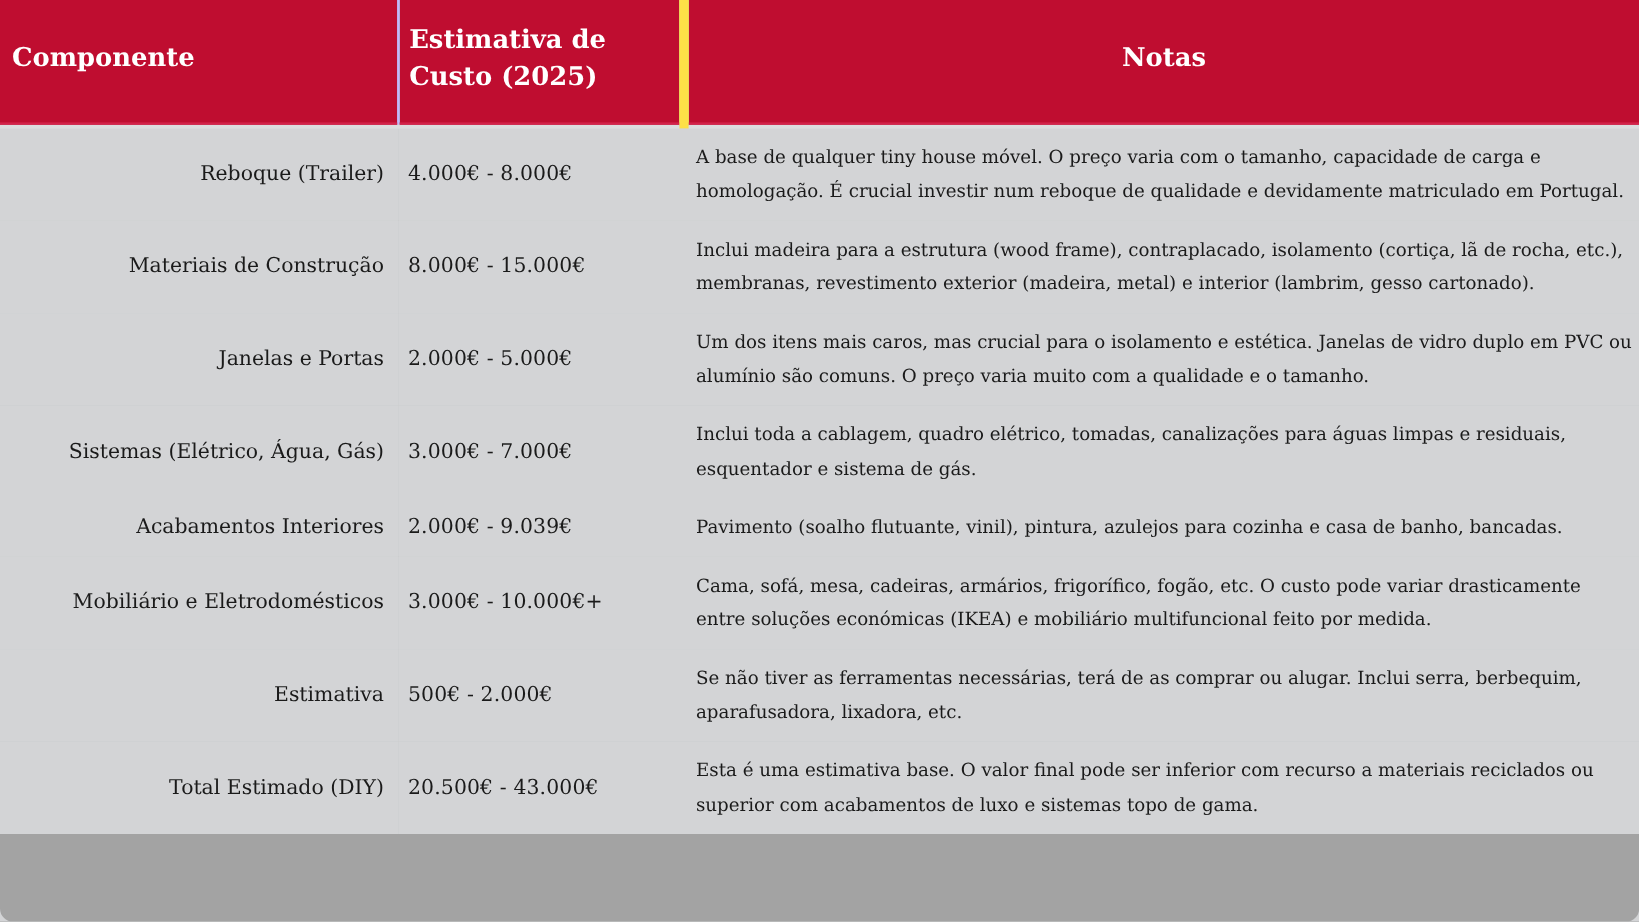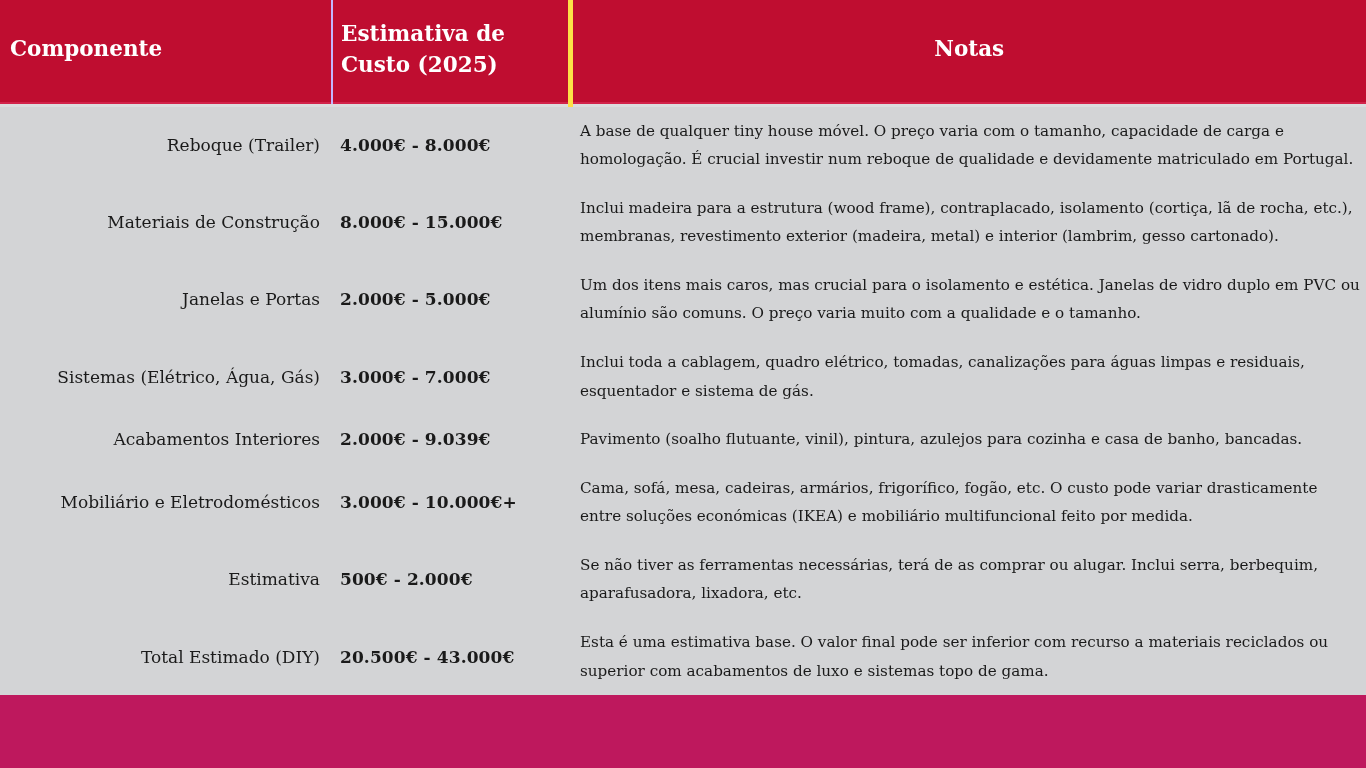--- a/index.html
+++ b/index.html
@@ -14,21 +14,22 @@
   body {
     background: #d3d4d6;
     font-family: "DejaVu Serif", "Liberation Serif", serif;
     -webkit-font-smoothing: antialiased;
   }
 
   .table-wrap {
     width: 1366px;
     height: 768px;
     position: relative;
-    background: #be185d;
+    background: #a3a3a3;
+    border-radius: 11px;
   }
 
   table.cost-table {
     width: 1366px;
     border-collapse: collapse;
     table-layout: fixed;
   }
 
   
   thead tr { background: #bf0d30; }
@@ -53,21 +54,21 @@
   }
   thead th.th-custo {
     width: 238px;
     text-align: left;
     padding-left: 8px;
     border-left: 2px solid #c4b5fd;
   }
   thead th.th-notas {
     width: 796px;
     text-align: center;
-    border-left: 5px solid #fde047;
+    border-left: 8px solid #fde047;
   }
 
   
   thead th::after {
     content: "";
     position: absolute;
     left: 0; right: 0; bottom: 0;
     height: 2px;
     background: #d2234a;
   }
@@ -85,21 +86,21 @@
     width: 332px;
     font-weight: normal;
     font-size: 17px;
     line-height: 1.3;
     padding: 7px 12px 7px 8px;
     text-align: right;
   }
 
   td.cell-custo {
     width: 238px;
-    font-weight: bold;
+    font-weight: normal;
     font-size: 17px;
     line-height: 1.3;
     padding: 7px 10px 7px 8px;
     text-align: left;
     letter-spacing: 0.1px;
   }
 
   td.cell-notas {
     width: 796px;
     font-weight: normal;

